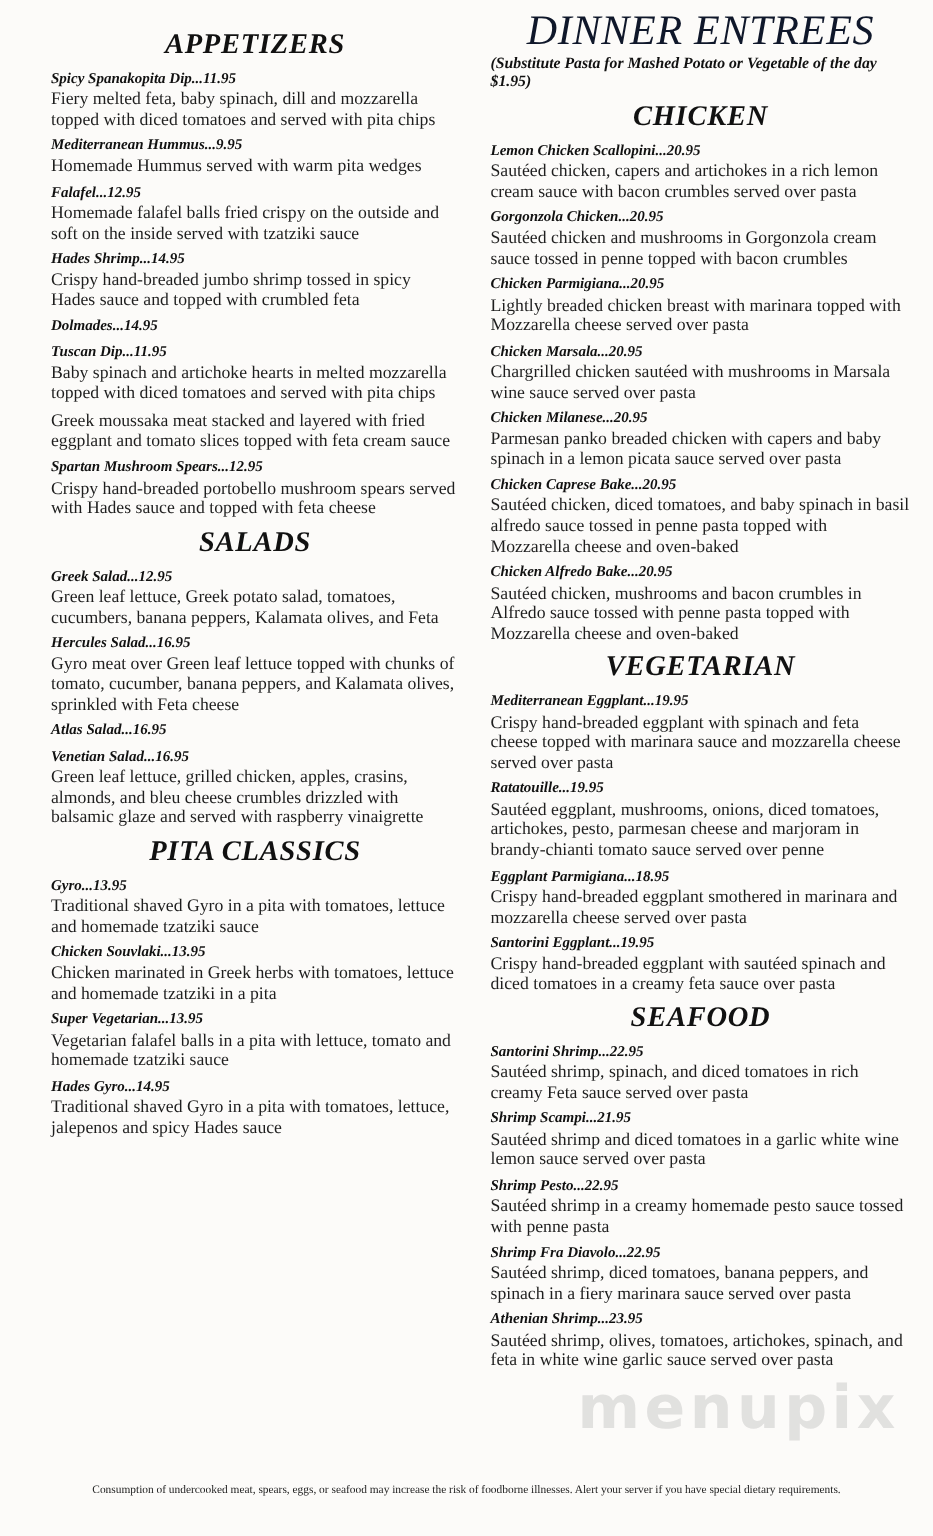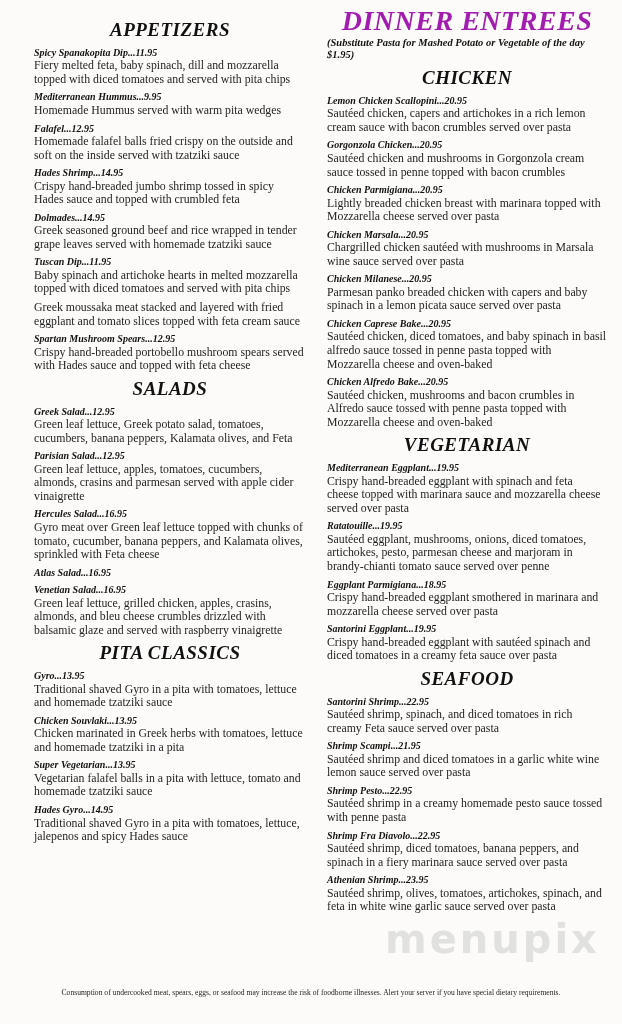--- a/index.html
+++ b/index.html
@@ -14,24 +14,24 @@
     background: #fcfbf9;
     color: #1a1a1a;
     overflow: hidden;
   }
   .col { position: absolute; z-index: 2; }
   .col-left  { left: 34px;  top: 14px; width: 272px; }
   .col-right { left: 327px; top: 6px;  width: 280px; }
 
   .entrees-title {
     text-align: center;
-    font-weight: bold; font-style: italic;
+    font-weight: normal; font-style: italic;
     font-size: 28px; line-height: 1.1;
     letter-spacing: 0.5px;
-    color: #a21caf;
+    color: #0f172a;
   }
   .entrees-subtitle {
     text-align: left;
     font-weight: bold; font-style: italic;
     font-size: 10.5px; line-height: 1.2;
     margin-bottom: 3px;
     color: #111;
   }
   .section-title {
     text-align: center;
@@ -88,41 +88,36 @@
       <div class="item">
         <div class="item-name">Falafel...12.95</div>
         <div class="item-desc">Homemade falafel balls fried crispy on the outside and soft on the inside served with tzatziki sauce</div>
       </div>
       <div class="item">
         <div class="item-name">Hades Shrimp...14.95</div>
         <div class="item-desc">Crispy hand-breaded jumbo shrimp tossed in spicy Hades sauce and topped with crumbled feta</div>
       </div>
       <div class="item">
         <div class="item-name">Dolmades...14.95</div>
-        <div class="item-desc">Greek seasoned ground beef and rice wrapped in tender grape leaves served with homemade tzatziki sauce</div>
       </div>
       <div class="item">
         <div class="item-name">Tuscan Dip...11.95</div>
         <div class="item-desc">Baby spinach and artichoke hearts in melted mozzarella topped with diced tomatoes and served with pita chips</div>
       </div>
       <div class="item">
         <div class="item-desc">Greek moussaka meat stacked and layered with fried eggplant and tomato slices topped with feta cream sauce</div>
       </div>
       <div class="item">
         <div class="item-name">Spartan Mushroom Spears...12.95</div>
         <div class="item-desc">Crispy hand-breaded portobello mushroom spears served with Hades sauce and topped with feta cheese</div>
       </div>
       <div class="section-title">SALADS</div>
       <div class="item">
         <div class="item-name">Greek Salad...12.95</div>
         <div class="item-desc">Green leaf lettuce, Greek potato salad, tomatoes, cucumbers, banana peppers, Kalamata olives, and Feta</div>
-      </div>
-      <div class="item">
-        <div class="item-name">Parisian Salad...12.95</div>
-        <div class="item-desc">Green leaf lettuce, apples, tomatoes, cucumbers, almonds, crasins and parmesan served with apple cider vinaigrette</div>
       </div>
       <div class="item">
         <div class="item-name">Hercules Salad...16.95</div>
         <div class="item-desc">Gyro meat over Green leaf lettuce topped with chunks of tomato, cucumber, banana peppers, and Kalamata olives, sprinkled with Feta cheese</div>
       </div>
       <div class="item">
         <div class="item-name">Atlas Salad...16.95</div>
       </div>
       <div class="item">
         <div class="item-name">Venetian Salad...16.95</div>

